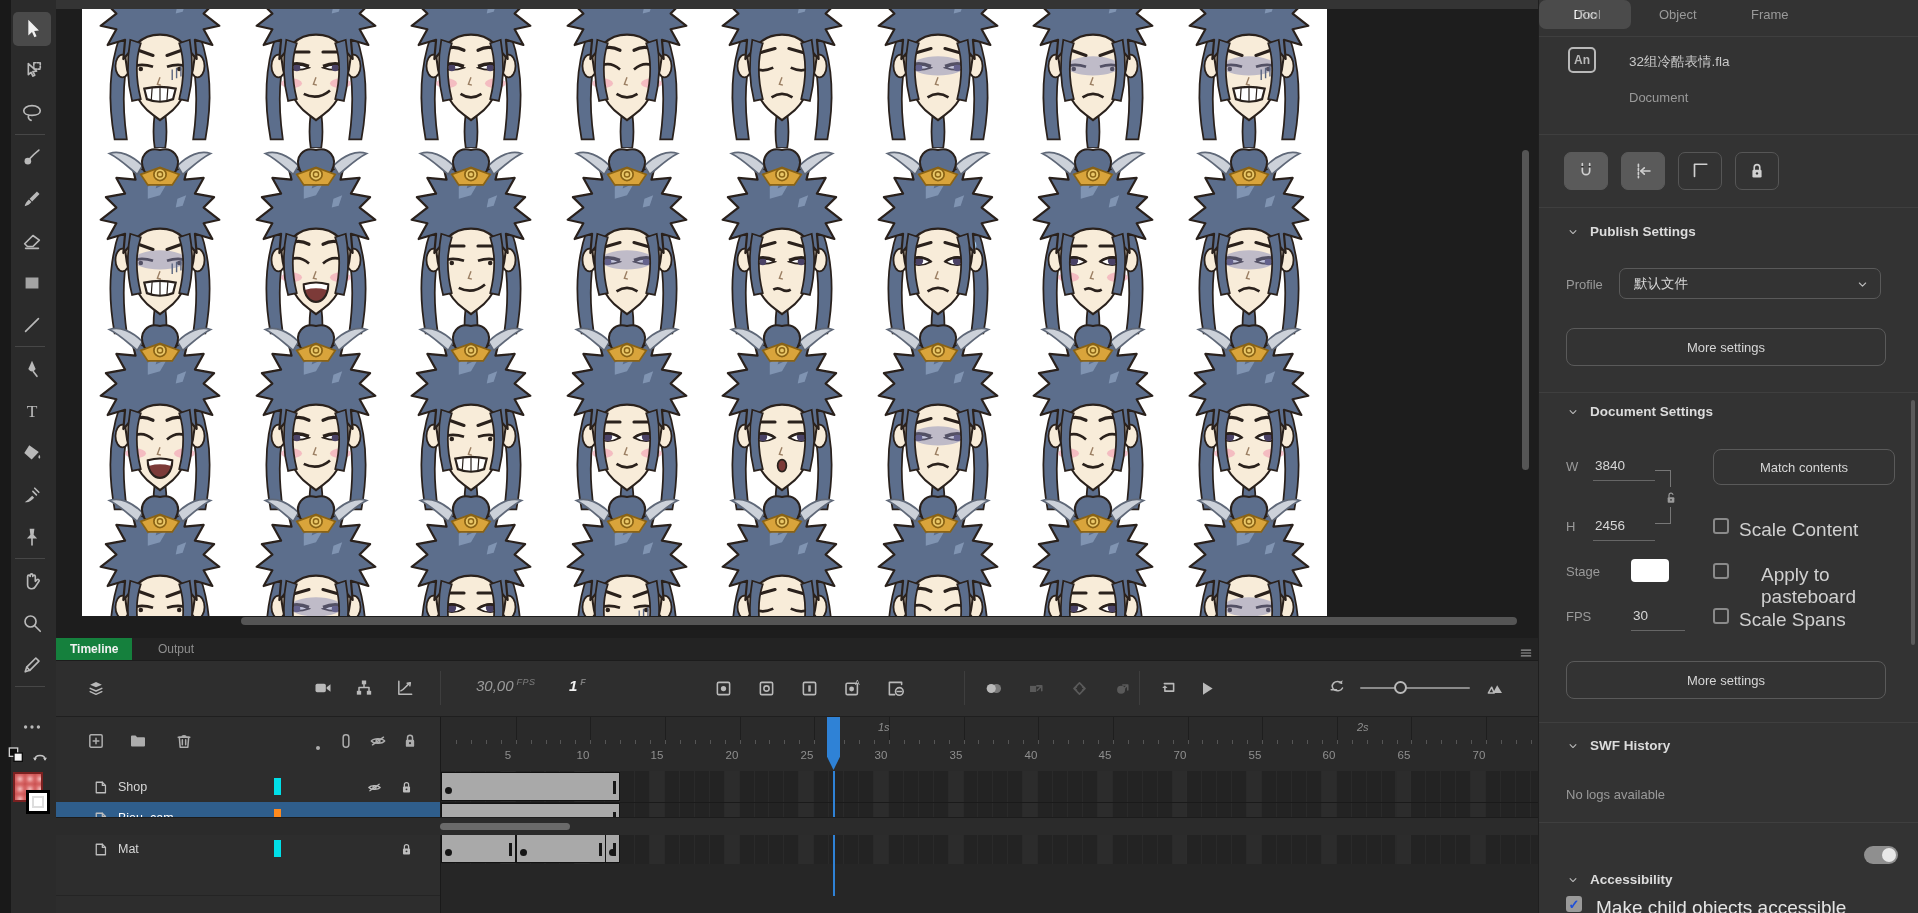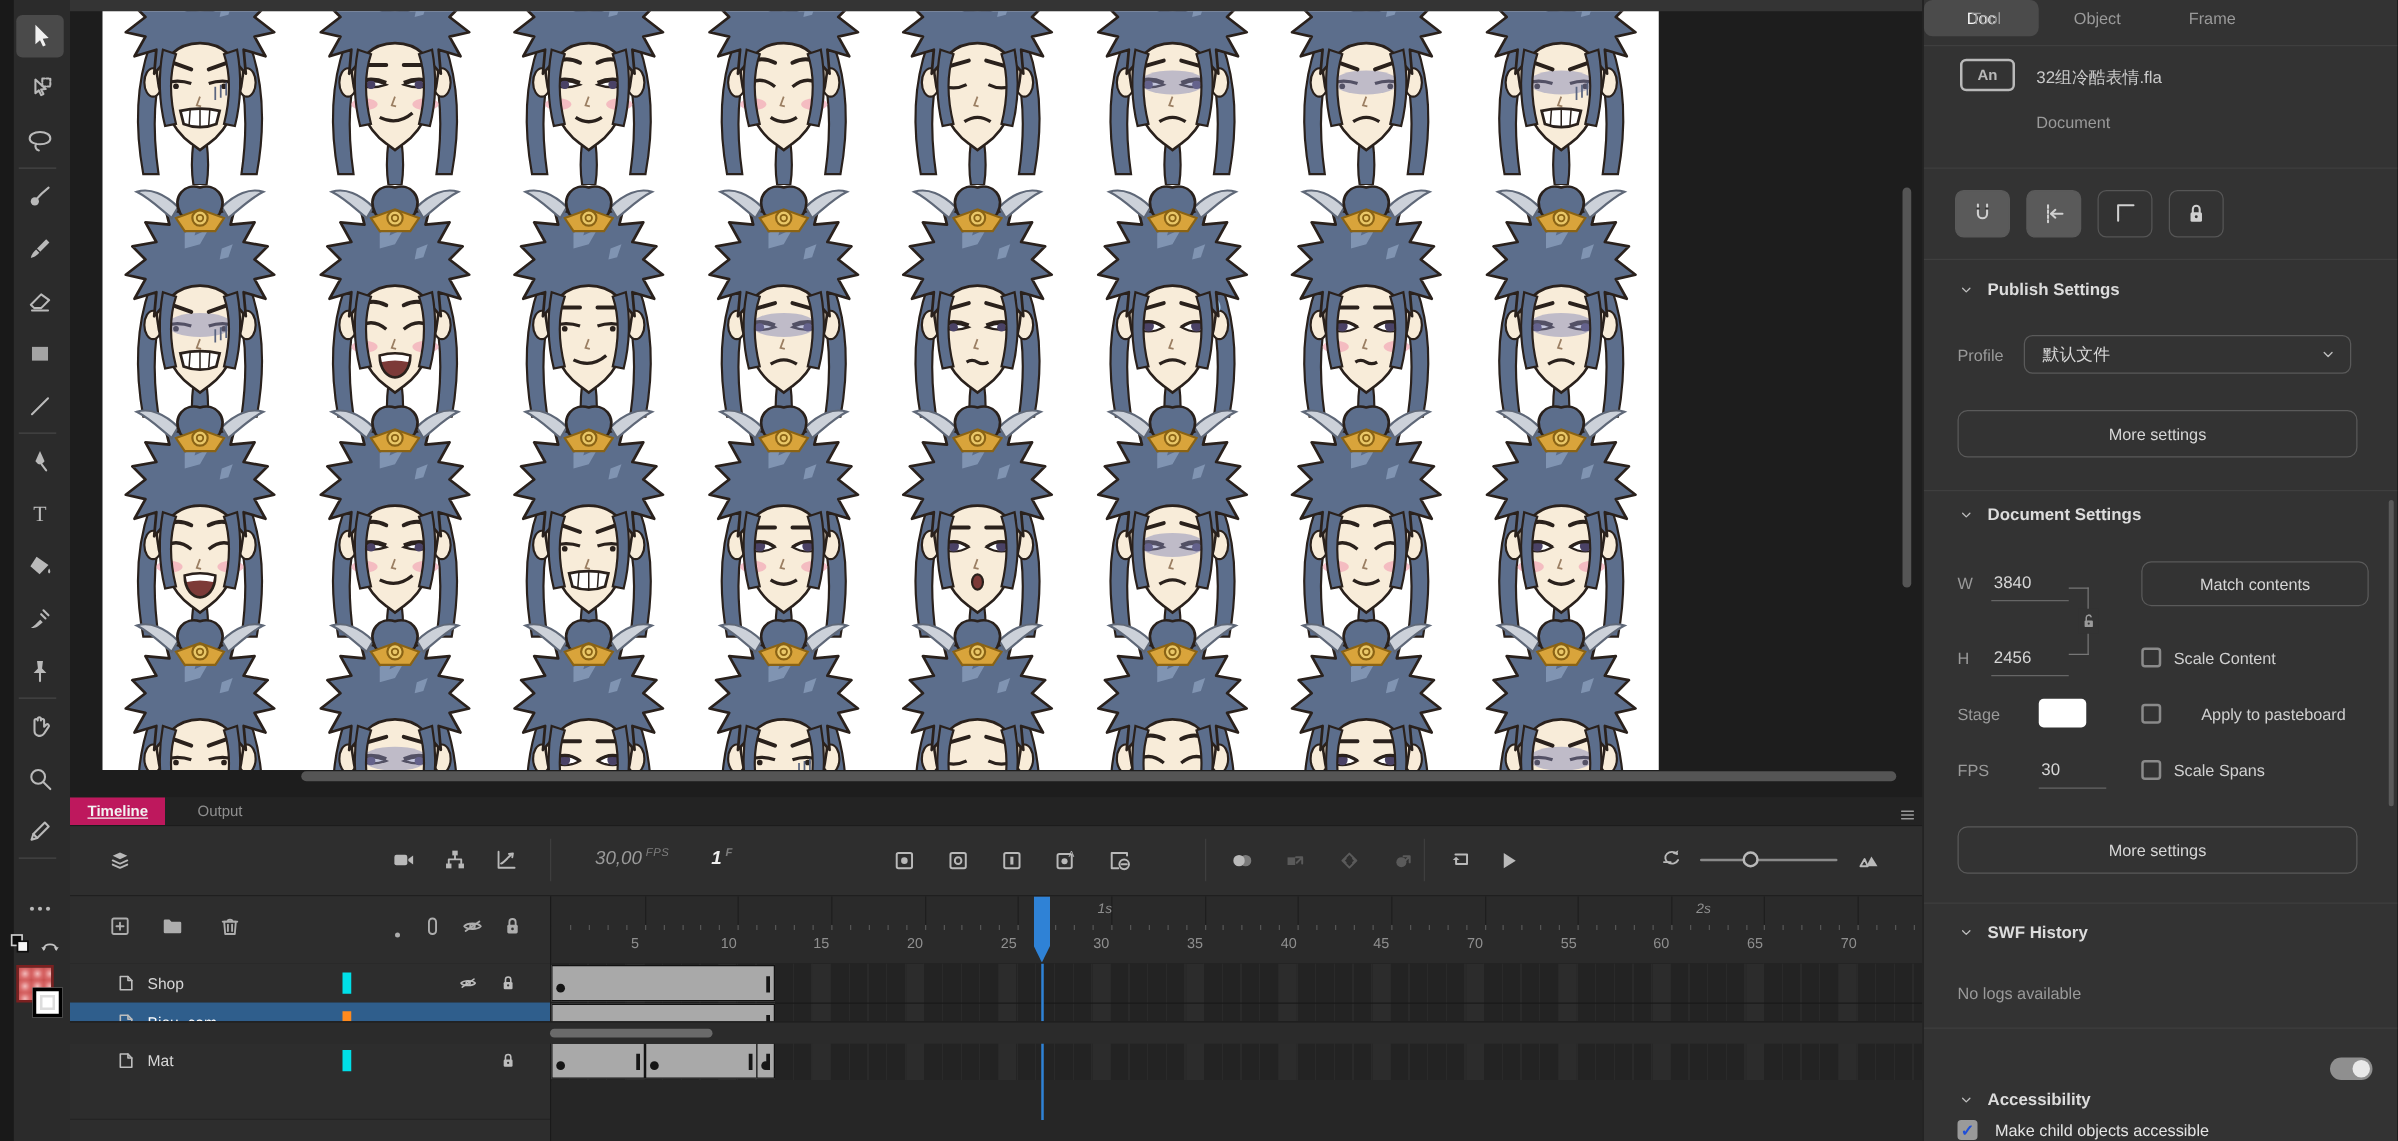--- a/index.html
+++ b/index.html
@@ -19,21 +19,21 @@
   #canvas-topstrip{left:0;top:0;width:1482px;height:9px;background:#343434;}
   #stage{left:26px;top:9px;width:1245px;height:607px;background:#ffffff;overflow:hidden;}
   .face-cell{position:absolute;width:150px;height:199px;}
   #v-scroll{left:1466px;top:150px;width:7px;height:320px;background:#555;border-radius:4px;}
   #h-scroll{left:185px;top:617px;width:1276px;height:8px;background:#555;border-radius:4px;}
   
   #timeline{left:56px;top:638px;width:1482px;height:275px;background:#2a2a2a;}
   #tl-tabbar{left:0;top:0;width:1482px;height:22px;background:#232323;border-bottom:1px solid #1c1c1c;}
   .tl-tab{position:absolute;top:0;height:22px;padding:0 14px;display:flex;align-items:center;
           font-size:12px;color:#8f8f8f;cursor:pointer;}
-  .tl-tab.active{background:#be185d;color:#f2f2f2;font-weight:bold;text-decoration:underline;}
+  .tl-tab.active{background:#15803d;color:#f2f2f2;font-weight:bold;}
   #tl-menu{left:1462px;top:5px;color:#9a9a9a;cursor:pointer;}
   #tl-toolbar{left:0;top:23px;width:1482px;height:55px;background:#2e2e2e;border-bottom:1px solid #1f1f1f;}
   .tl-btn{position:absolute;top:12px;width:30px;height:30px;display:flex;align-items:center;justify-content:center;
           color:#b9b9b9;cursor:pointer;}
   .tl-btn.disabled{color:#5a5a5a;cursor:default;}
   .tl-vdiv{position:absolute;top:10px;width:1px;height:34px;background:#3e3e3e;}
   .fps-text{position:absolute;top:16px;font-size:15px;color:#9a9a9a;font-style:italic;}
   .fps-sup{font-size:9px;color:#7e7e7e;vertical-align:super;margin-left:3px;letter-spacing:.5px;}
   
   #tl-body{left:0;top:79px;width:1482px;height:196px;background:#262626;}
@@ -82,33 +82,33 @@
   .sec-head{position:absolute;left:27px;font-size:13.5px;font-weight:bold;color:#dcdcdc;cursor:pointer;display:flex;align-items:center;gap:10px;}
   .sec-head .ic{color:#bdbdbd;}
   .pbtn{position:absolute;left:27px;width:318px;height:36px;border:1px solid #5a5a5a;border-radius:8px;
         display:flex;align-items:center;justify-content:center;font-size:13px;color:#d6d6d6;cursor:pointer;}
   .qtoggle{position:absolute;top:152px;width:44px;height:38px;border-radius:7px;border:1px solid #565656;
            display:flex;align-items:center;justify-content:center;color:#d0d0d0;cursor:pointer;box-sizing:border-box;}
   .qtoggle.on{background:#5a5a5a;border-color:#5a5a5a;}
   .cbox{position:absolute;width:16px;height:16px;border:2px solid #8a8a8a;border-radius:3px;box-sizing:border-box;cursor:pointer;}
   .cbox.checked{background:#9a9a9a;border-color:#9a9a9a;color:#1f4fd8;font-size:13px;font-weight:bold;
                 display:flex;align-items:center;justify-content:center;}
-  .cblabel{position:absolute;font-size:13px;color:#d0d0d0;}
+  .cblabel{position:absolute;font-size:19px;color:#d0d0d0;}
   #profile-box{position:absolute;left:80px;top:268px;width:262px;height:31px;border:1px solid #5a5a5a;border-radius:7px;
                box-sizing:border-box;display:flex;align-items:center;cursor:pointer;}
   #profile-box .val{font-size:13.5px;color:#d6d6d6;margin-left:14px;flex:1;}
   #profile-box .ic{color:#bdbdbd;margin-right:10px;}
   #stage-swatch{position:absolute;left:92px;top:559px;width:38px;height:23px;background:#fff;border-radius:4px;cursor:pointer;}
   #wh-link{position:absolute;left:116px;top:470px;width:15px;height:52px;border-right:1px solid #777;
            border-top:1px solid #777;border-bottom:1px solid #777;}
   #wh-lock{position:absolute;left:124px;top:487px;color:#9a9a9a;background:#333;padding:1px 0;}
   #acc-toggle{position:absolute;left:325px;top:846px;width:34px;height:18px;border-radius:9px;background:#8f8f8f;cursor:pointer;}
   #acc-toggle .knob{position:absolute;right:2px;top:2px;width:14px;height:14px;border-radius:50%;background:#e8e8e8;}
   #prop-scroll{position:absolute;left:372px;top:400px;width:4px;height:245px;background:#5a5a5a;border-radius:2px;}
-  .an-badge{position:absolute;left:29px;top:47px;width:44px;height:26px;border:2px solid #b9b9b9;border-radius:5px;
+  .an-badge{position:absolute;left:29px;top:47px;width:28px;height:26px;border:2px solid #b9b9b9;border-radius:5px;
             box-sizing:border-box;display:flex;align-items:center;justify-content:center;
             font-size:12px;font-weight:bold;color:#b9b9b9;}
 </style>
 </head>
 <body>
 
 <div id="app">
 
   <div class="r" id="left-rail">
     <div class="r" id="left-strip"></div>

